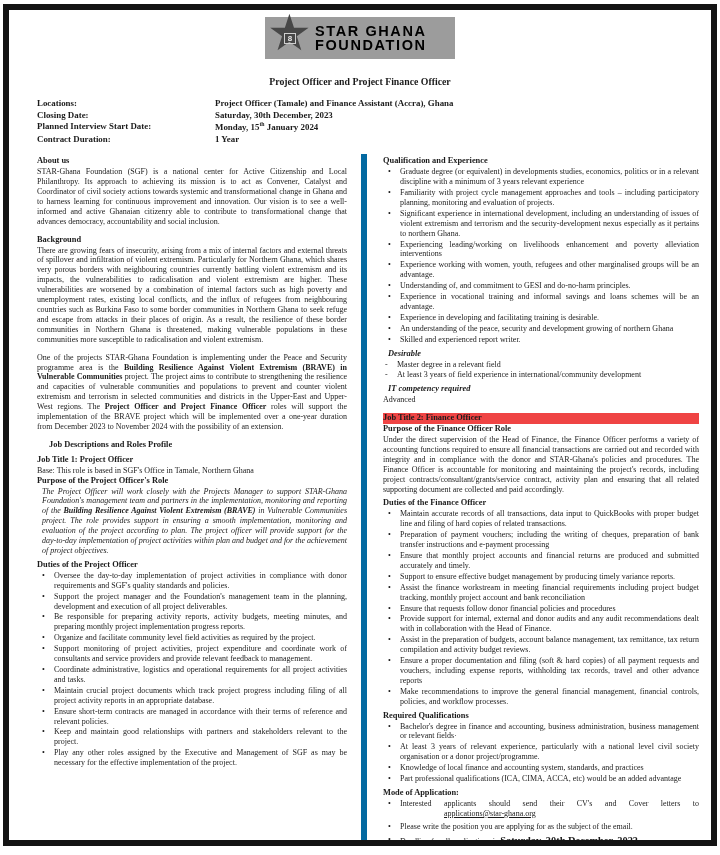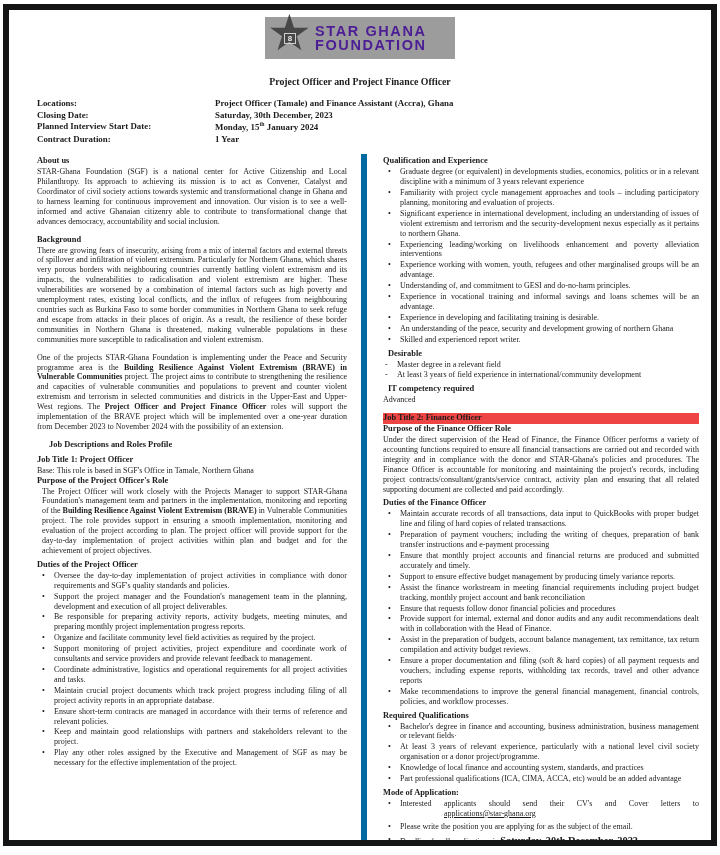--- a/index.html
+++ b/index.html
@@ -24,21 +24,21 @@
   .star-glyph {
     position:absolute; left:-2px; top:-9px; font-size:50px; line-height:50px;
     color:#474747; font-family:"DejaVu Sans", sans-serif;
   }
   .star-badge {
     position:absolute; left:15px; top:16px; width:12px; height:11px;
     border:1px solid #cfcfcf; color:#e8e8e8; font-size:8px; line-height:9px;
     text-align:center; font-family:"Liberation Sans",sans-serif; font-weight:bold;
   }
   .logo-text {
-    color:#4c1d95; font-family:"Liberation Sans", sans-serif; font-weight:bold;
+    color:#000000; font-family:"Liberation Sans", sans-serif; font-weight:bold;
     font-size:14.5px; line-height:14px; letter-spacing:1.6px; white-space:nowrap;
   }
   .doc-title { text-align:center; font-weight:bold; font-size:9.8px; margin-top:17px; }
   .meta { margin:11px 0 0 28px; font-weight:bold; font-size:8.9px; line-height:1.3; }
   .meta-row { display:flex; }
   .meta-label { width:178px; flex:0 0 auto; }
   sup { font-size:0.65em; vertical-align:super; }
   
   .columns { flex:1 1 auto; display:flex; margin-top:9px; min-height:0; }
   .col-left  { width:352px; flex:0 0 auto; padding:2px 14px 0 28px; }
@@ -48,21 +48,21 @@
   }
   h3 { font-size:8.4px; font-weight:bold; line-height:1.3; }
   .gap   { margin-top:8px; }
   .gap-s { margin-top:4px; }
   ul { list-style:none; }
   li { position:relative; padding-left:17px; margin-bottom:1px; }
   li::before { content:"\2022"; position:absolute; left:5px; top:0; }
   ul.dash li { padding-left:14px; }
   ul.dash li::before { content:"-"; left:2px; }
   .indent { margin-left:12px; }
-  .indent-s { margin-left:5px; }
+  .indent-s { margin-left:5px;font-style:italic; }
   .band { background:#ef4444; }
   .b { font-weight:bold; }
   .u { text-decoration:underline;margin-left:44px; }
   .big { font-weight:bold; font-size:10.4px; }
   .mode-list li { margin-bottom:3px; }
 </style>
 </head>
 <body>
 
 <div class="sheet">

